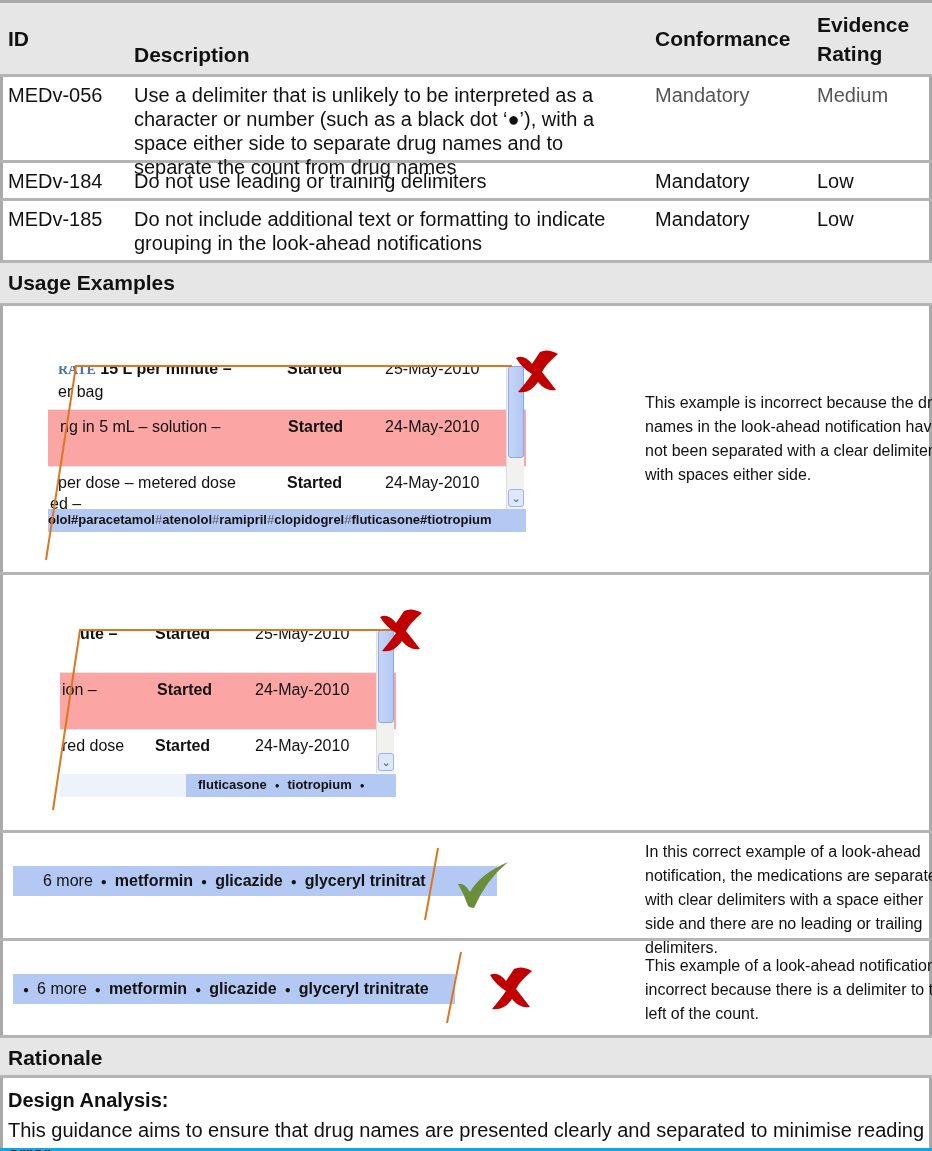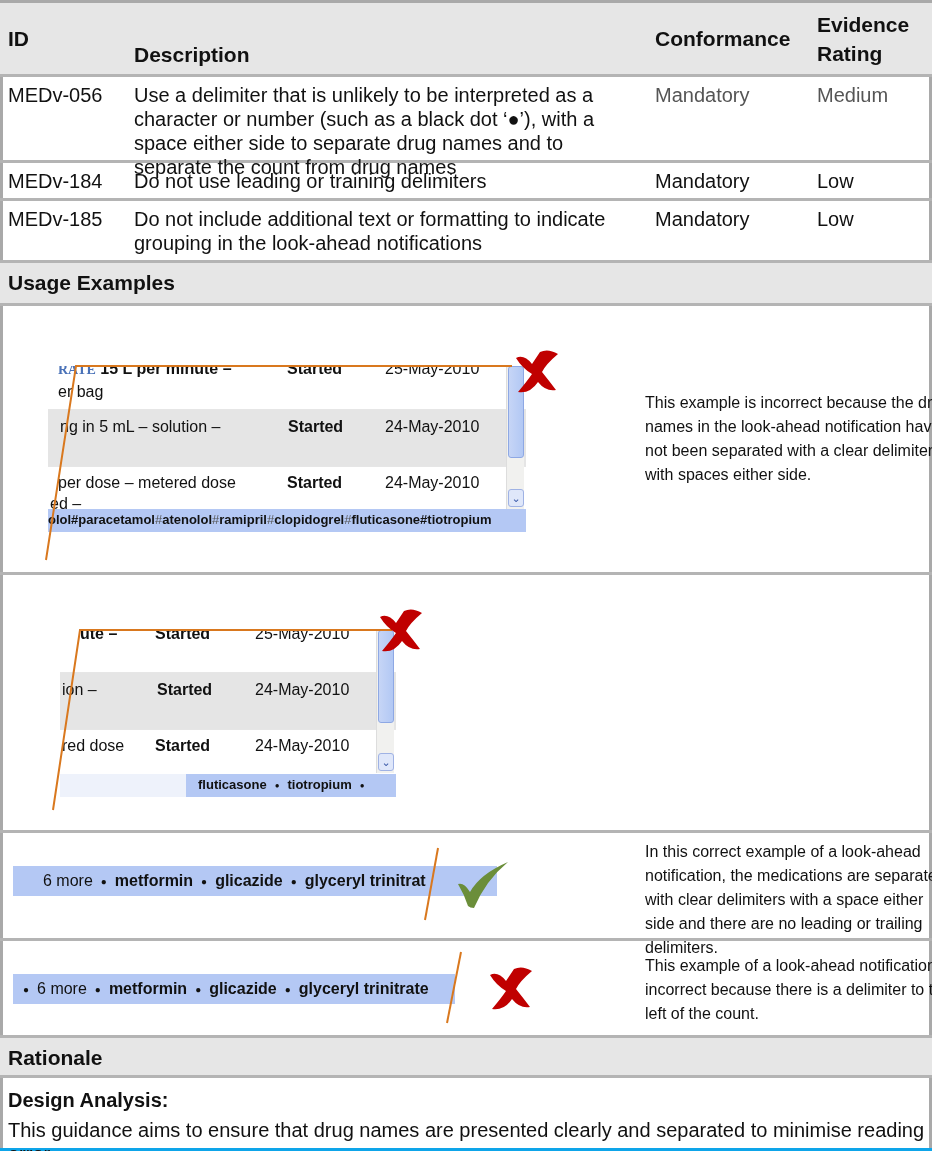--- a/index.html
+++ b/index.html
@@ -15,21 +15,21 @@
   .row { position: absolute; left: 0; width: 932px; border-bottom: 3px solid #b4b4b4; }
   .hdr { background: #e6e6e6; }
   .cell { position: absolute; font-size: 20px; line-height: 24px; }
   .th { position: absolute; font-size: 21px; font-weight: bold; line-height: 28px; }
   .muted { color: #555; }
   .section-title { position: absolute; left: 8px; font-size: 21px; font-weight: bold; }
 
   
   .clip { position: absolute; overflow: hidden; background: #fff; }
   .list-row { position: absolute; left: 0; width: 100%; font-size: 16px; }
-  .list-row.alt { background: #e5e5e5; }
+  .list-row.alt { background: #fca5a5; }
   .started { position: absolute; font-weight: bold; font-size: 16px; }
   .date { position: absolute; font-size: 16px; }
   .med-text { position: absolute; font-size: 16px; white-space: nowrap; }
   .sb { position: absolute; width: 18px; background: #f1f1ef; border-left: 1px solid #ddd; }
   .sb-thumb { position: absolute; left: 1px; width: 16px; background: linear-gradient(90deg,#c6d5f6,#b2c8f4); border: 1px solid #8ea8e4; border-radius: 3px; }
   .sb-btn { position: absolute; left: 1px; width: 16px; height: 18px; background: #dfe7fa; border: 1px solid #9fb2e4; border-radius: 3px; color: #3b5aa8; font-size: 11px; text-align: center; line-height: 16px; }
   .lookahead { position: absolute; background: #b4c8f4; font-size: 13px; font-weight: bold; white-space: nowrap; line-height: 22px; }
   .delim-hash { color: #555; font-weight: normal; }
   .bar { position: absolute; background: #b4c8f4; font-size: 16px; white-space: nowrap; line-height: 30px; }
   .bar b { font-weight: bold; }

